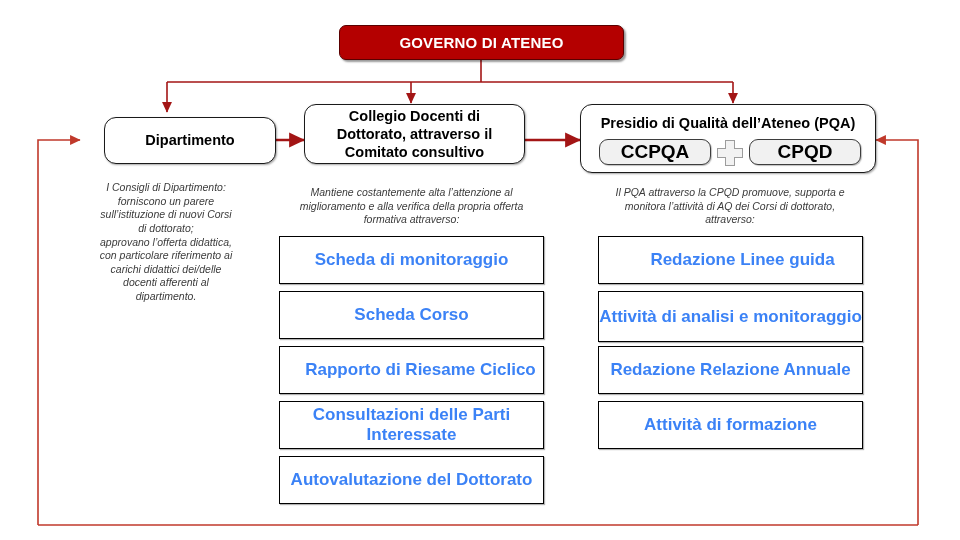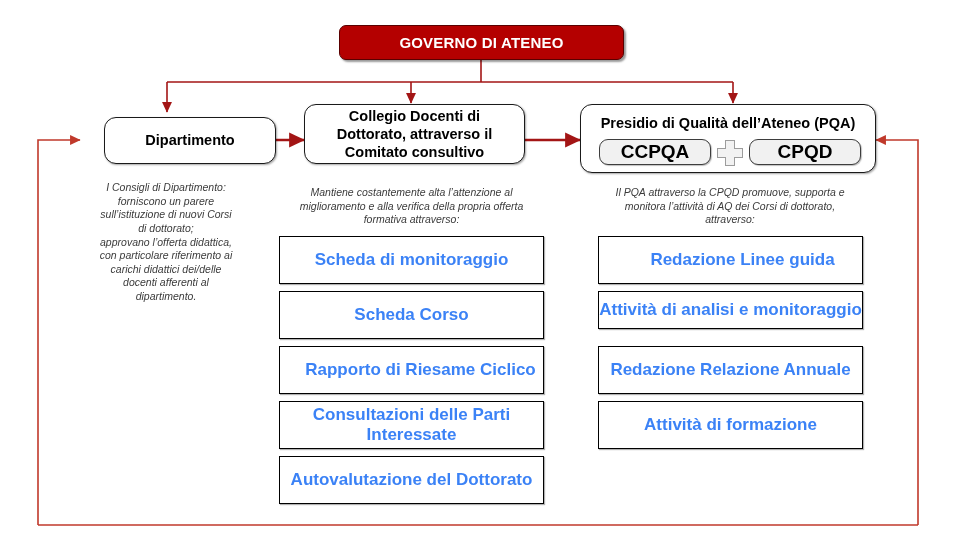--- a/index.html
+++ b/index.html
@@ -191,21 +191,21 @@
   <div class="node listbox" style="left:279px;top:401px;width:265px;height:48px;">
     <span>Consultazioni delle Parti Interessate</span>
   </div>
   <div class="node listbox" style="left:279px;top:456px;width:265px;height:48px;">
     <span>Autovalutazione del Dottorato</span>
   </div>
 
   <div class="node listbox" style="left:598px;top:236px;width:265px;height:48px;padding-left:24px;">
     <span>Redazione Linee guida</span>
   </div>
-  <div class="node listbox" style="left:598px;top:291px;width:265px;height:38px;">
+  <div class="node listbox" style="left:598px;top:291px;width:265px;height:51px;">
     <span>Attività di analisi e monitoraggio</span>
   </div>
   <div class="node listbox" style="left:598px;top:346px;width:265px;height:48px;">
     <span>Redazione Relazione Annuale</span>
   </div>
   <div class="node listbox" style="left:598px;top:401px;width:265px;height:48px;">
     <span>Attività di formazione</span>
   </div>
 
 </div>

